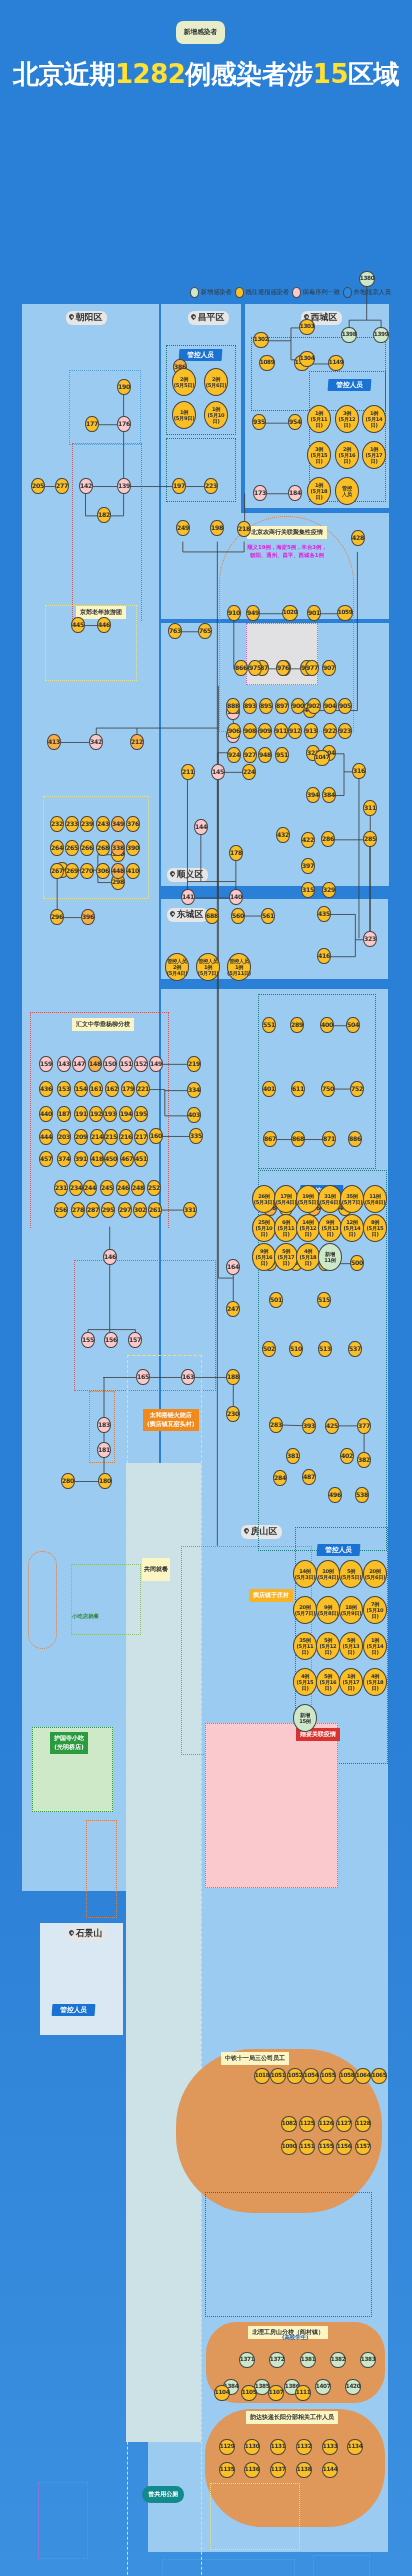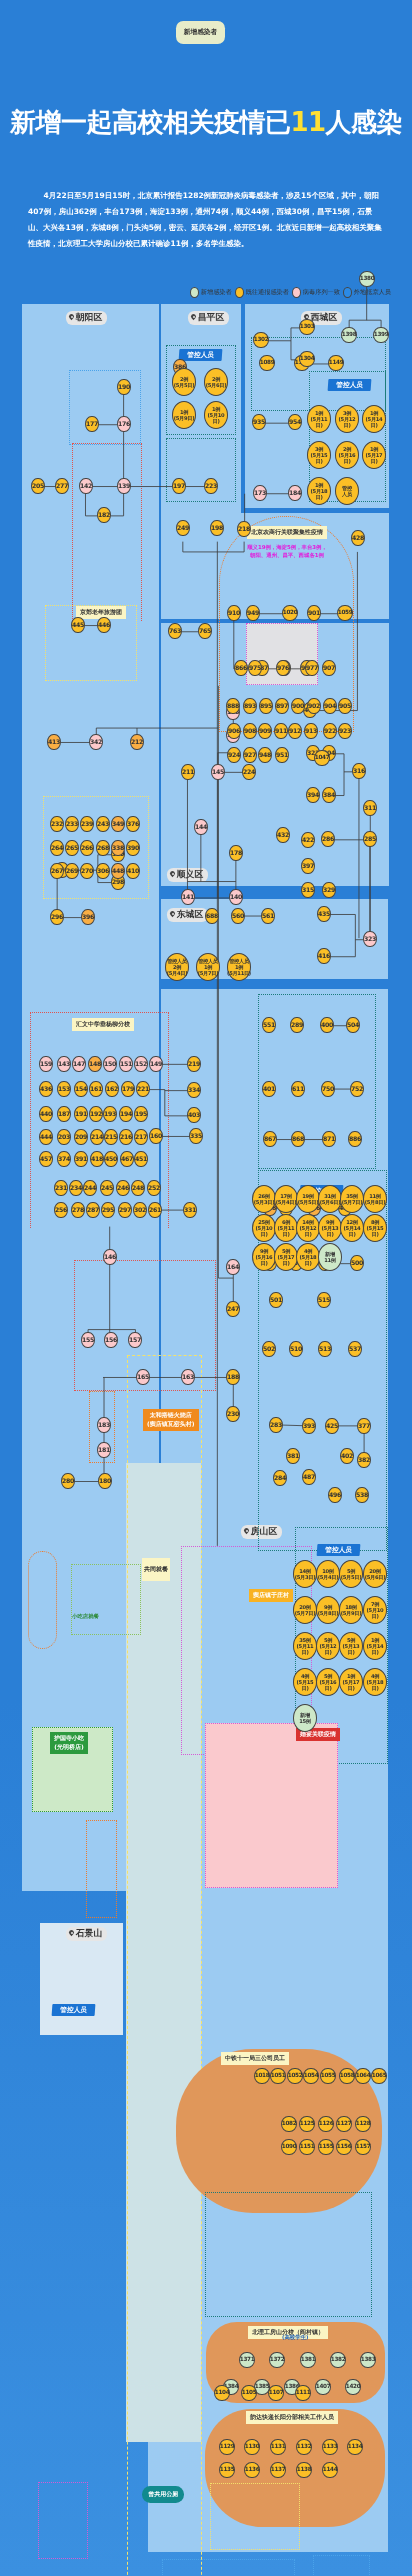--- a/index.html
+++ b/index.html
@@ -65,24 +65,23 @@
 
   svg.lines { position: absolute; left: 0; top: 0; pointer-events: none; }
   .qr { position: absolute; left: 187px; top: 3914px; }
 </style>
 </head>
 <body>
 
 <div id="page">
 
   <div class="badge">新增感染者</div>
-  <div class="title" style="top:109px">
-    <span>新增一起高校相关疫情已</span><span class="hl">11</span><span>人感染</span>
+  <div class="title" style="top:61px">
+    <span>北京近期</span><span class="hl">1282</span><span>例感染者涉</span><span class="hl">15</span><span>区域</span>
   </div>
-  <div class="intro">4月22日至5月19日15时，北京累计报告1282例新冠肺炎病毒感染者，涉及15个区域，其中，朝阳407例，房山362例，丰台173例，海淀133例，通州74例，顺义44例，西城30例，昌平15例，石景山、大兴各13例，东城8例，门头沟5例，密云、延庆各2例，经开区1例。北京近日新增一起高校相关聚集性疫情，北京理工大学房山分校已累计确诊11例，多名学生感染。</div>
 
   <div class="legend">
     <div class="item">
         <span class="dot" style="background:#cde8c8"></span>
         <span>新增感染者</span>
       </div>
     <div class="item">
         <span class="dot" style="background:#fbbf26"></span>
         <span>既往通报感染者</span>
       </div>

